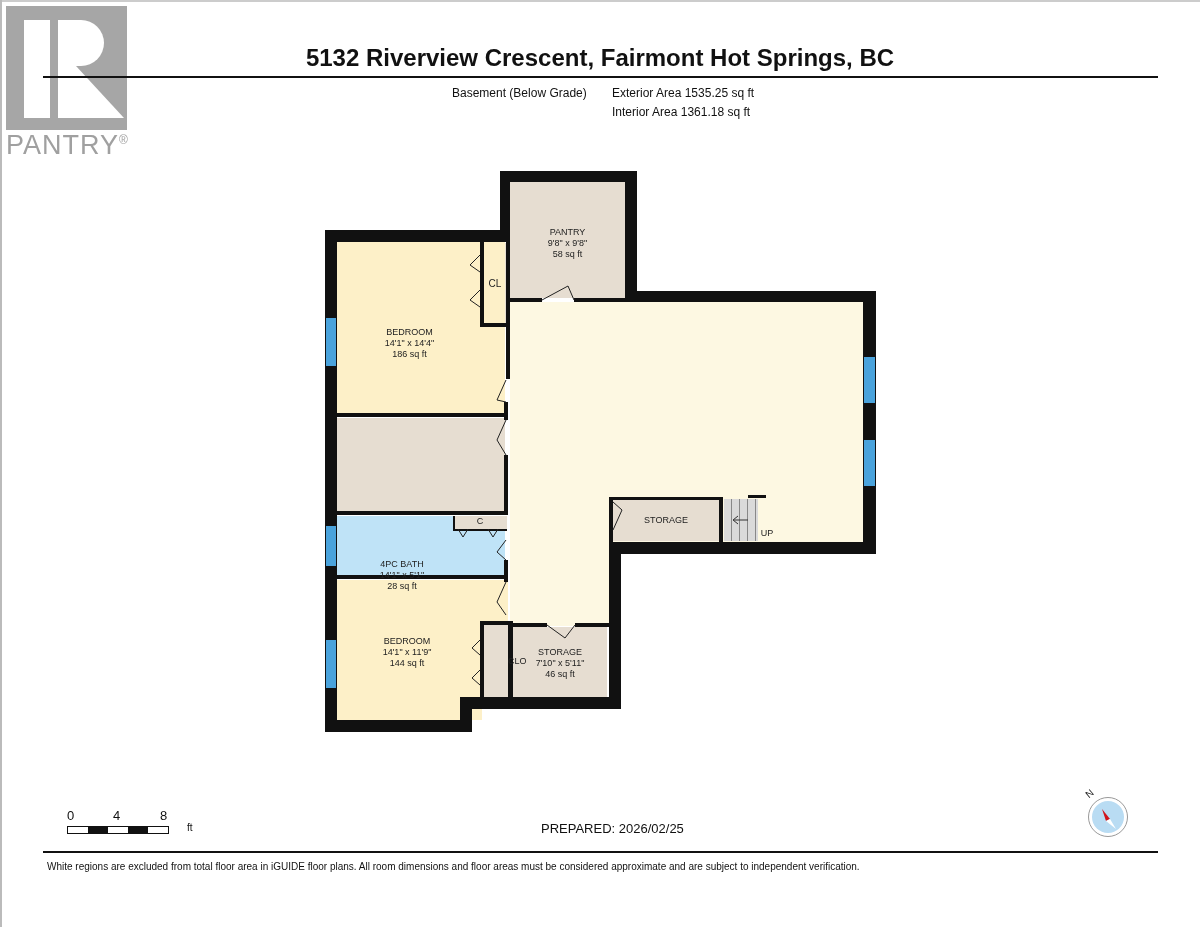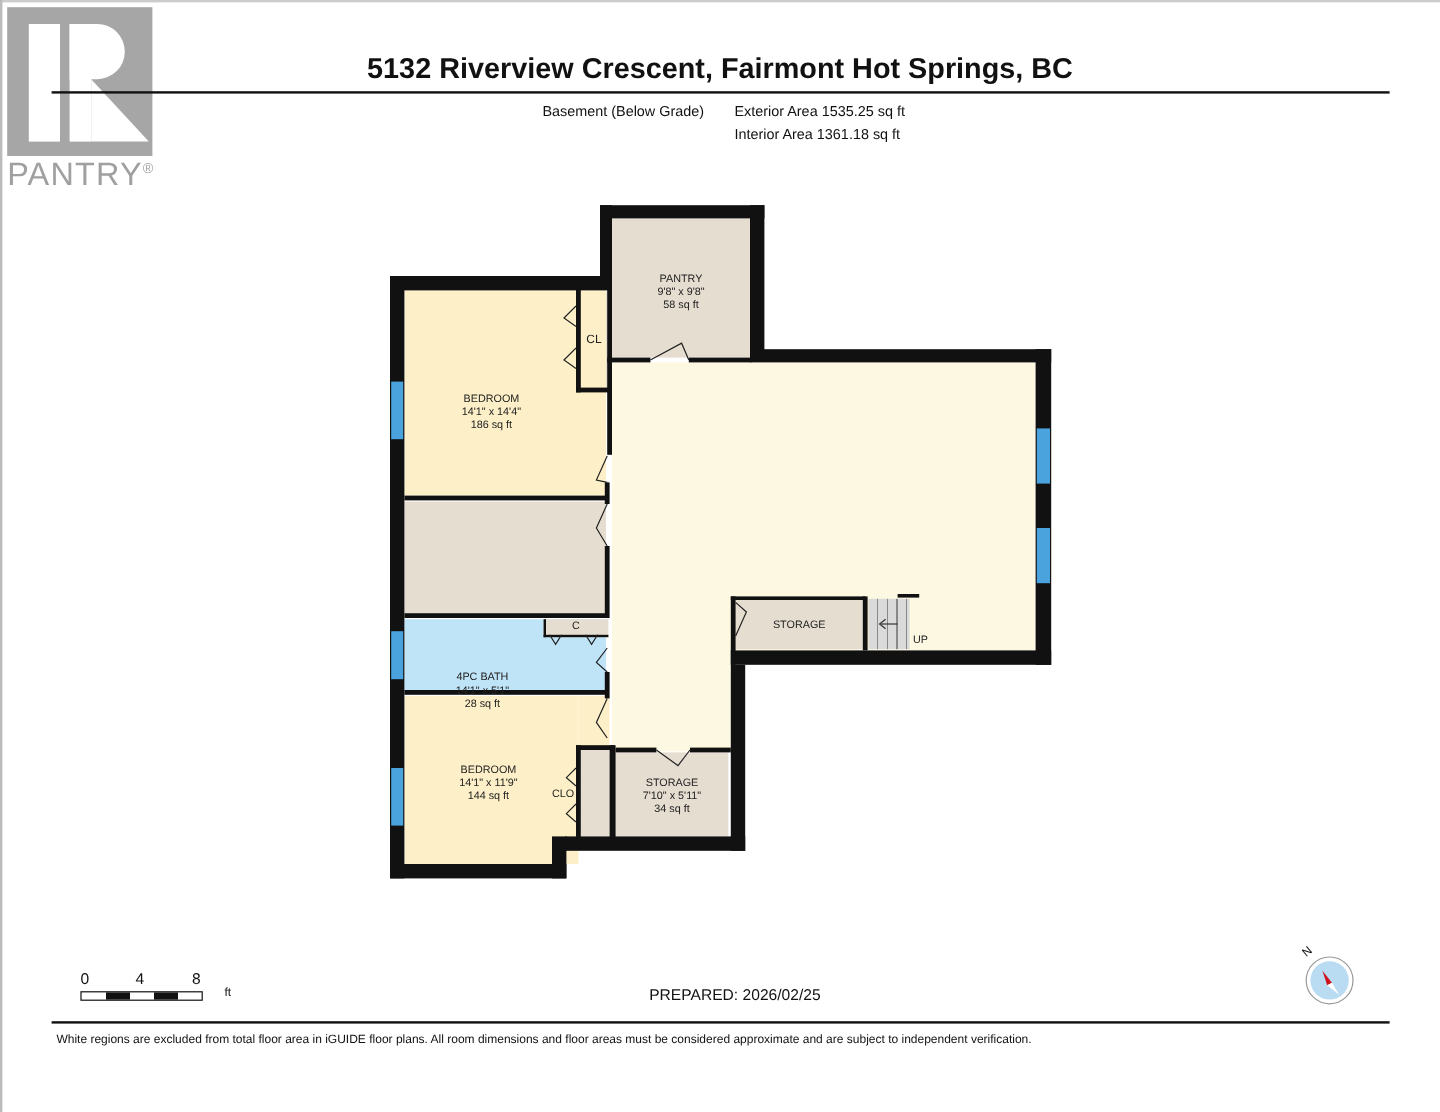--- a/index.html
+++ b/index.html
@@ -133,25 +133,25 @@
       <div>14'1" x 5'1"</div>
       <div>28 sq ft</div>
   </div>
   <div class="lbl" style="left:613px;top:515px;width:106px;">STORAGE</div>
   <div class="lbl" style="left:759px;top:528px;width:16px;">UP</div>
   <div class="lbl" style="left:337px;top:636px;width:140px;">
     <div>BEDROOM</div>
       <div>14'1" x 11'9"</div>
       <div>144 sq ft</div>
   </div>
-  <div class="lbl" style="left:460px;top:656px;width:16px;">CLO</div>
+  <div class="lbl" style="left:508px;top:656px;width:16px;">CLO</div>
   <div class="lbl" style="left:513px;top:647px;width:94px;">
     <div>STORAGE</div>
       <div>7'10" x 5'11"</div>
-      <div>34 sq ft</div>
+      <div>46 sq ft</div>
   </div>
 
   <svg class="abs" style="left:0;top:0;" width="1200" height="800">
     <g stroke="#222" stroke-width="1" fill="none">
       <path d="M542 300 L568 286 L574 300"></path>
       <path d="M506 380 L497 400 L506 402"></path>
       <path d="M506 420 L497 440 L506 455"></path>
       <path d="M506 540 L497 552 L506 560"></path>
       <path d="M506 582 L497 602 L506 615"></path>
       <path d="M613 502 L622 510 L613 530"></path>

